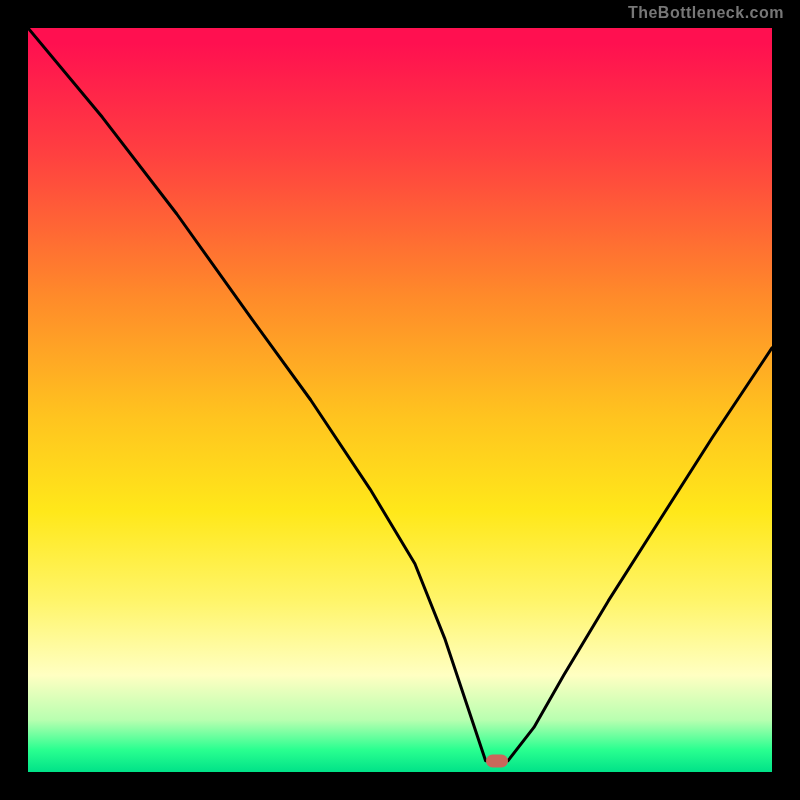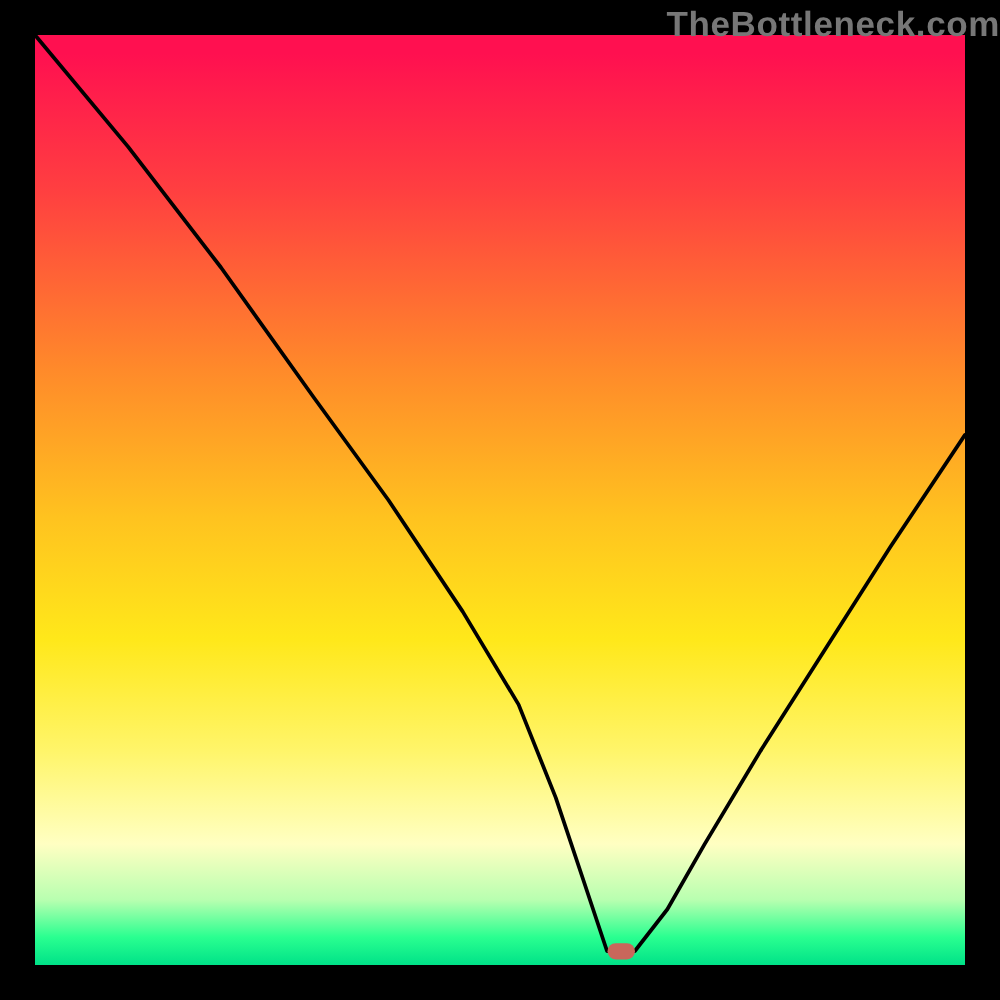--- a/index.html
+++ b/index.html
@@ -6,23 +6,23 @@
   html, body { width: 800px; height: 800px; overflow: hidden; background: #000; }
   .frame {
     position: relative;
     width: 800px;
     height: 800px;
     background: #000;
   }
   .watermark {
     position: absolute;
     top: 4px;
-    right: 0;
+    right: 16px;
     font-family: Arial, Helvetica, sans-serif;
-    font-size: 28px;
+    font-size: 16px;
     font-weight: 600;
     color: #777;
     letter-spacing: 0.5px;
     z-index: 5;
   }
   .plot {
     position: absolute;
     left: 28px;
     top: 28px;
     width: 744px;

